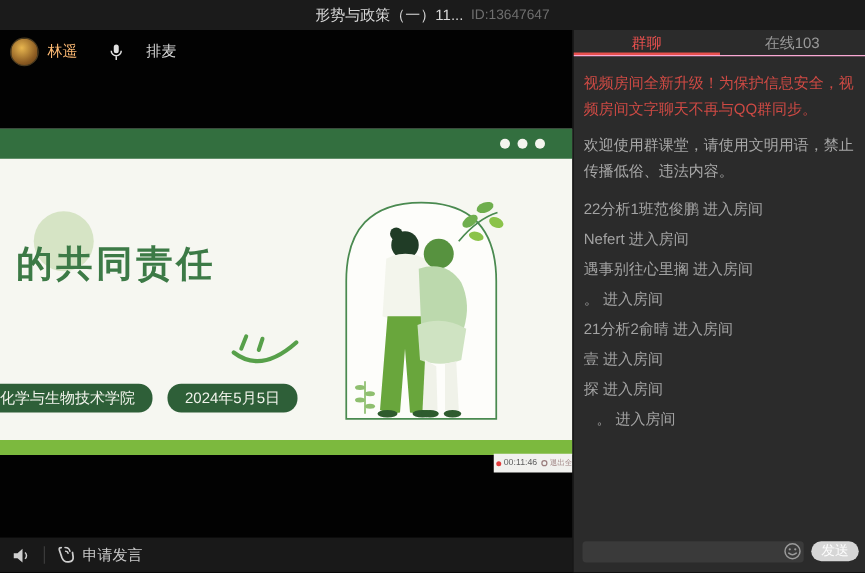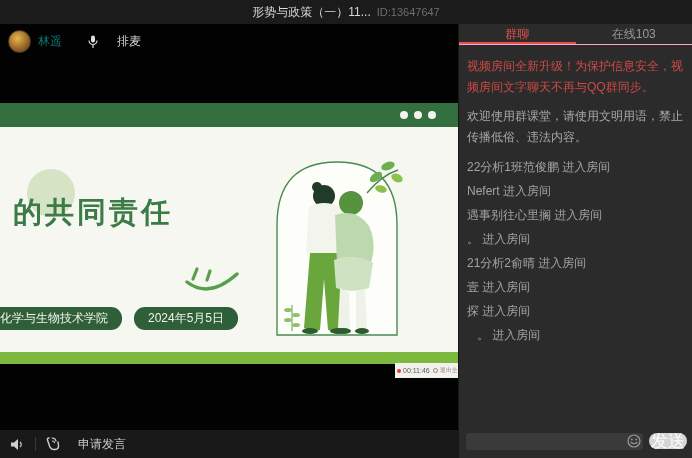--- a/index.html
+++ b/index.html
@@ -20,21 +20,21 @@
               background:radial-gradient(circle at 35% 35%, #6a5a40, #23201a 70%); }
   .tb-mode { color:#cfcfcf; font-size:11px; }
   .tb-ico { color:#b5b5b5; font-size:12px; line-height:24px; cursor:default; }
   .tb-ico.close { font-size:13px; }
 
   
   .stage { position:absolute; left:0; top:24px; width:458px; height:406px; background:#020202; }
   .presenter { position:absolute; left:8px; top:6px; display:flex; align-items:center; }
   .presenter-avatar { width:23px; height:23px; border-radius:50%; border:1px solid #4a3b20;
               background:radial-gradient(circle at 40% 35%, #e8b64f, #8a5a22 65%, #5a3a14); }
-  .presenter-name { color:#0f766e; font-size:12px; margin-left:7px; }
+  .presenter-name { color:#fdba74; font-size:12px; margin-left:7px; }
   .queue-mic { display:flex; align-items:center; margin-left:26px; gap:19px; }
   .queue-mic-label { color:#d8d8d8; font-size:12px; }
 
   
   .slide { position:absolute; left:0; top:79px; width:458px; height:261px; background:#f6f7f1; }
   .slide-header { position:absolute; left:0; top:0; width:458px; height:24px; background:#336f3f;
               display:flex; align-items:center; justify-content:flex-end; gap:6px; padding-right:22px; }
   .slide-dot { width:8px; height:8px; border-radius:50%; background:#f4f4ee; }
   .slide-footer { position:absolute; left:0; bottom:0; width:458px; height:12px; background:#7cb93e; }
   .slide-circle { position:absolute; left:27px; top:66px; width:48px; height:48px;
@@ -53,21 +53,21 @@
   .rec-dot { width:4px; height:4px; border-radius:50%; background:#e23c3c; flex:none; }
   .rec-time { color:#5c5c5c; font-size:7px; flex:none; }
   .rec-ico { width:5px; height:5px; border:1px solid #9a7d7d; border-radius:50%; flex:none; margin-left:1px; }
   .rec-action { color:#a08484; font-size:6px; flex:none; }
 
   
   .bottombar { position:absolute; left:0; top:430px; width:458px; height:28px; background:#191919;
               display:flex; align-items:center; }
   .vol-btn { margin-left:10px; display:flex; align-items:center; }
   .bb-divider { width:1px; height:14px; background:#3a3a3a; margin:0 10px; }
-  .request-speak { display:flex; align-items:center; gap:18px; cursor:pointer; }
+  .request-speak { display:flex; align-items:center; gap:6px; cursor:pointer; }
   .request-speak-label { color:#c9c9c9; font-size:12px; }
 
   
   .panel { position:absolute; left:458px; top:24px; width:234px; height:434px; background:#2b2b2b;
               border-left:1px solid #151515; }
   .tabs { display:flex; height:21px; border-bottom:1px solid #f9a8d4; }
   .tab { flex:1; text-align:center; font-size:12px; line-height:20px; color:#9a9a9a; cursor:pointer; }
   .tab.active { color:#e8504e; border-bottom:2px solid #e8504e; }
   .chat-body { position:absolute; left:0; top:22px; right:0; bottom:34px; padding:10px 8px;
               overflow:hidden; }
@@ -77,21 +77,21 @@
               overflow:hidden; }
   .msg.indent { padding-left:10px; }
 
   
   .input-row { position:absolute; left:0; bottom:0; width:234px; height:34px;
               display:flex; align-items:center; padding:0 6px 0 7px; background:#2b2b2b; }
   .chat-input { flex:1; height:17px; background:#3a3a3a; border:none; border-radius:3px;
               color:#ddd; font-size:11px; padding:0 22px 0 6px; outline:none; }
   .emoji-btn { position:absolute; right:52px; top:10px; width:14px; height:14px; cursor:pointer; }
   .send-btn { width:38px; height:16px; margin-left:6px; border:none; border-radius:8px;
-              background:#d6d6d6; color:#fdfdfd; font-size:17px; line-height:15px; cursor:pointer;
+              background:#d6d6d6; color:#fdfdfd; font-size:11px; line-height:15px; cursor:pointer;
               font-family:inherit;text-align:center; }
 </style>
 </head>
 <body>
 
 <div class="app">
 
   <div class="titlebar">
     <div class="titlebar-center">
       <span class="tb-title">形势与政策（一）11...</span>

